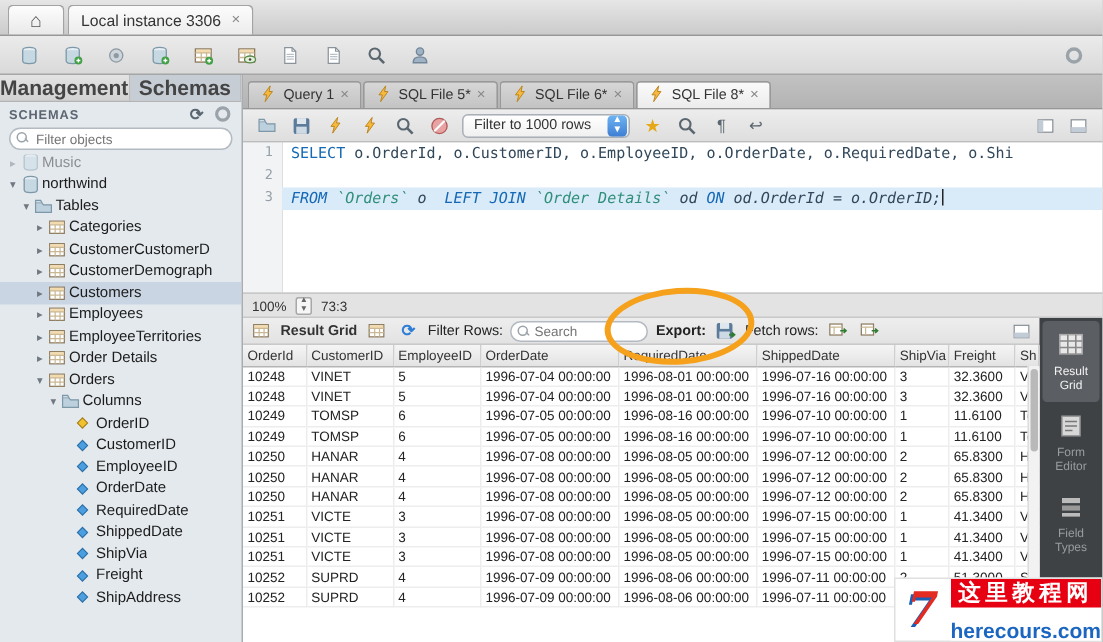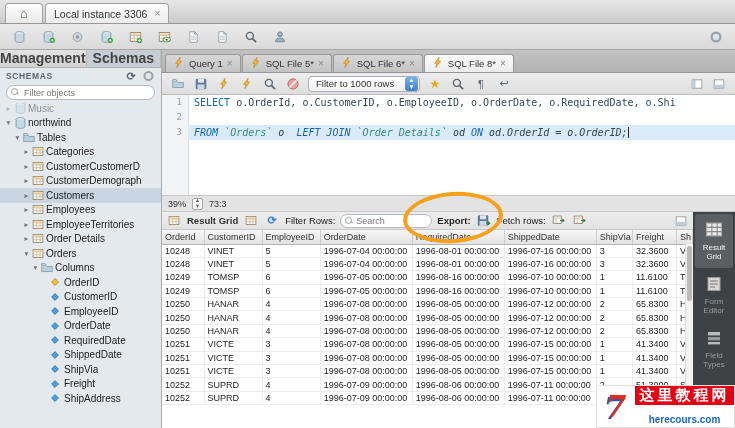--- a/index.html
+++ b/index.html
@@ -84,21 +84,21 @@
   .rp-item.active { background:#5b5f63; color:#f2f2f2; border-radius:3px; margin:0 2px; }
 
   
   .annotation { position:absolute; left:403px; top:192px; width:100px; height:51px; border:4px solid #F5A11C; border-radius:50%; transform:rotate(-4deg); z-index:40; pointer-events:none; }
 
   
   .watermark { position:absolute; right:0; bottom:0; width:139px; height:43px; display:flex; background:#fff; z-index:50; border:1px solid #e0e0e0; }
   .wm-logo { width:38px; display:flex; align-items:center; justify-content:center; font-size:30px; font-weight:bold; font-style:italic; color:#e32b22; text-shadow:-2px 2px 0 #1a5fb4; font-family:"DejaVu Serif",serif; }
   .wm-right { flex:1; display:flex; flex-direction:column; }
   .wm-cn { flex:1; background:#e60012; color:#fff; font-size:15px; font-weight:bold; letter-spacing:3px; display:flex; align-items:center; justify-content:center; }
-  .wm-url { height:15px; background:#fff; color:#1a66c0; font-size:10px; font-weight:bold; display:flex; align-items:center; justify-content:center;margin-top:7px; }
+  .wm-url { height:15px; background:#fff; color:#1a66c0; font-size:14px; font-weight:bold; display:flex; align-items:center; justify-content:center;margin-top:7px; }
 
   .g { font-size:11px; color:#5b6770; }
 </style>
 </head>
 <body>
 
 <div class="titlebar">
   <div class="home-tab">
     <span>⌂</span>
   </div>
@@ -546,21 +546,21 @@
           <span class="ln">2</span>
           <span class="code"></span>
         </div>
         <div class="code-line">
           <span class="ln">3</span>
           <span class="code hl"><span class="kw">FROM </span><span class="tbl">`Orders`</span><span class="id"> o  </span><span class="kw">LEFT JOIN </span><span class="tbl">`Order Details`</span><span class="id"> od </span><span class="kw">ON </span><span class="id">od.OrderId = o.OrderID;</span><span class="caret-bar"></span></span>
         </div>
       </div>
 
     <div class="editor-status">
-      <span>39%</span>
+      <span>100%</span>
       <span class="stepper">▲<br>▼</span>
       <span>73:3</span>
     </div>
 
     <div class="result-wrap">
       <div class="result-main">
         <div class="result-toolbar">
           <span class="rt-icon">
               <svg width="14" height="13" viewBox="0 0 16 16">
                 <rect x="2" y="3" width="12" height="10" fill="#fff" stroke="#8d7a5e"></rect>

